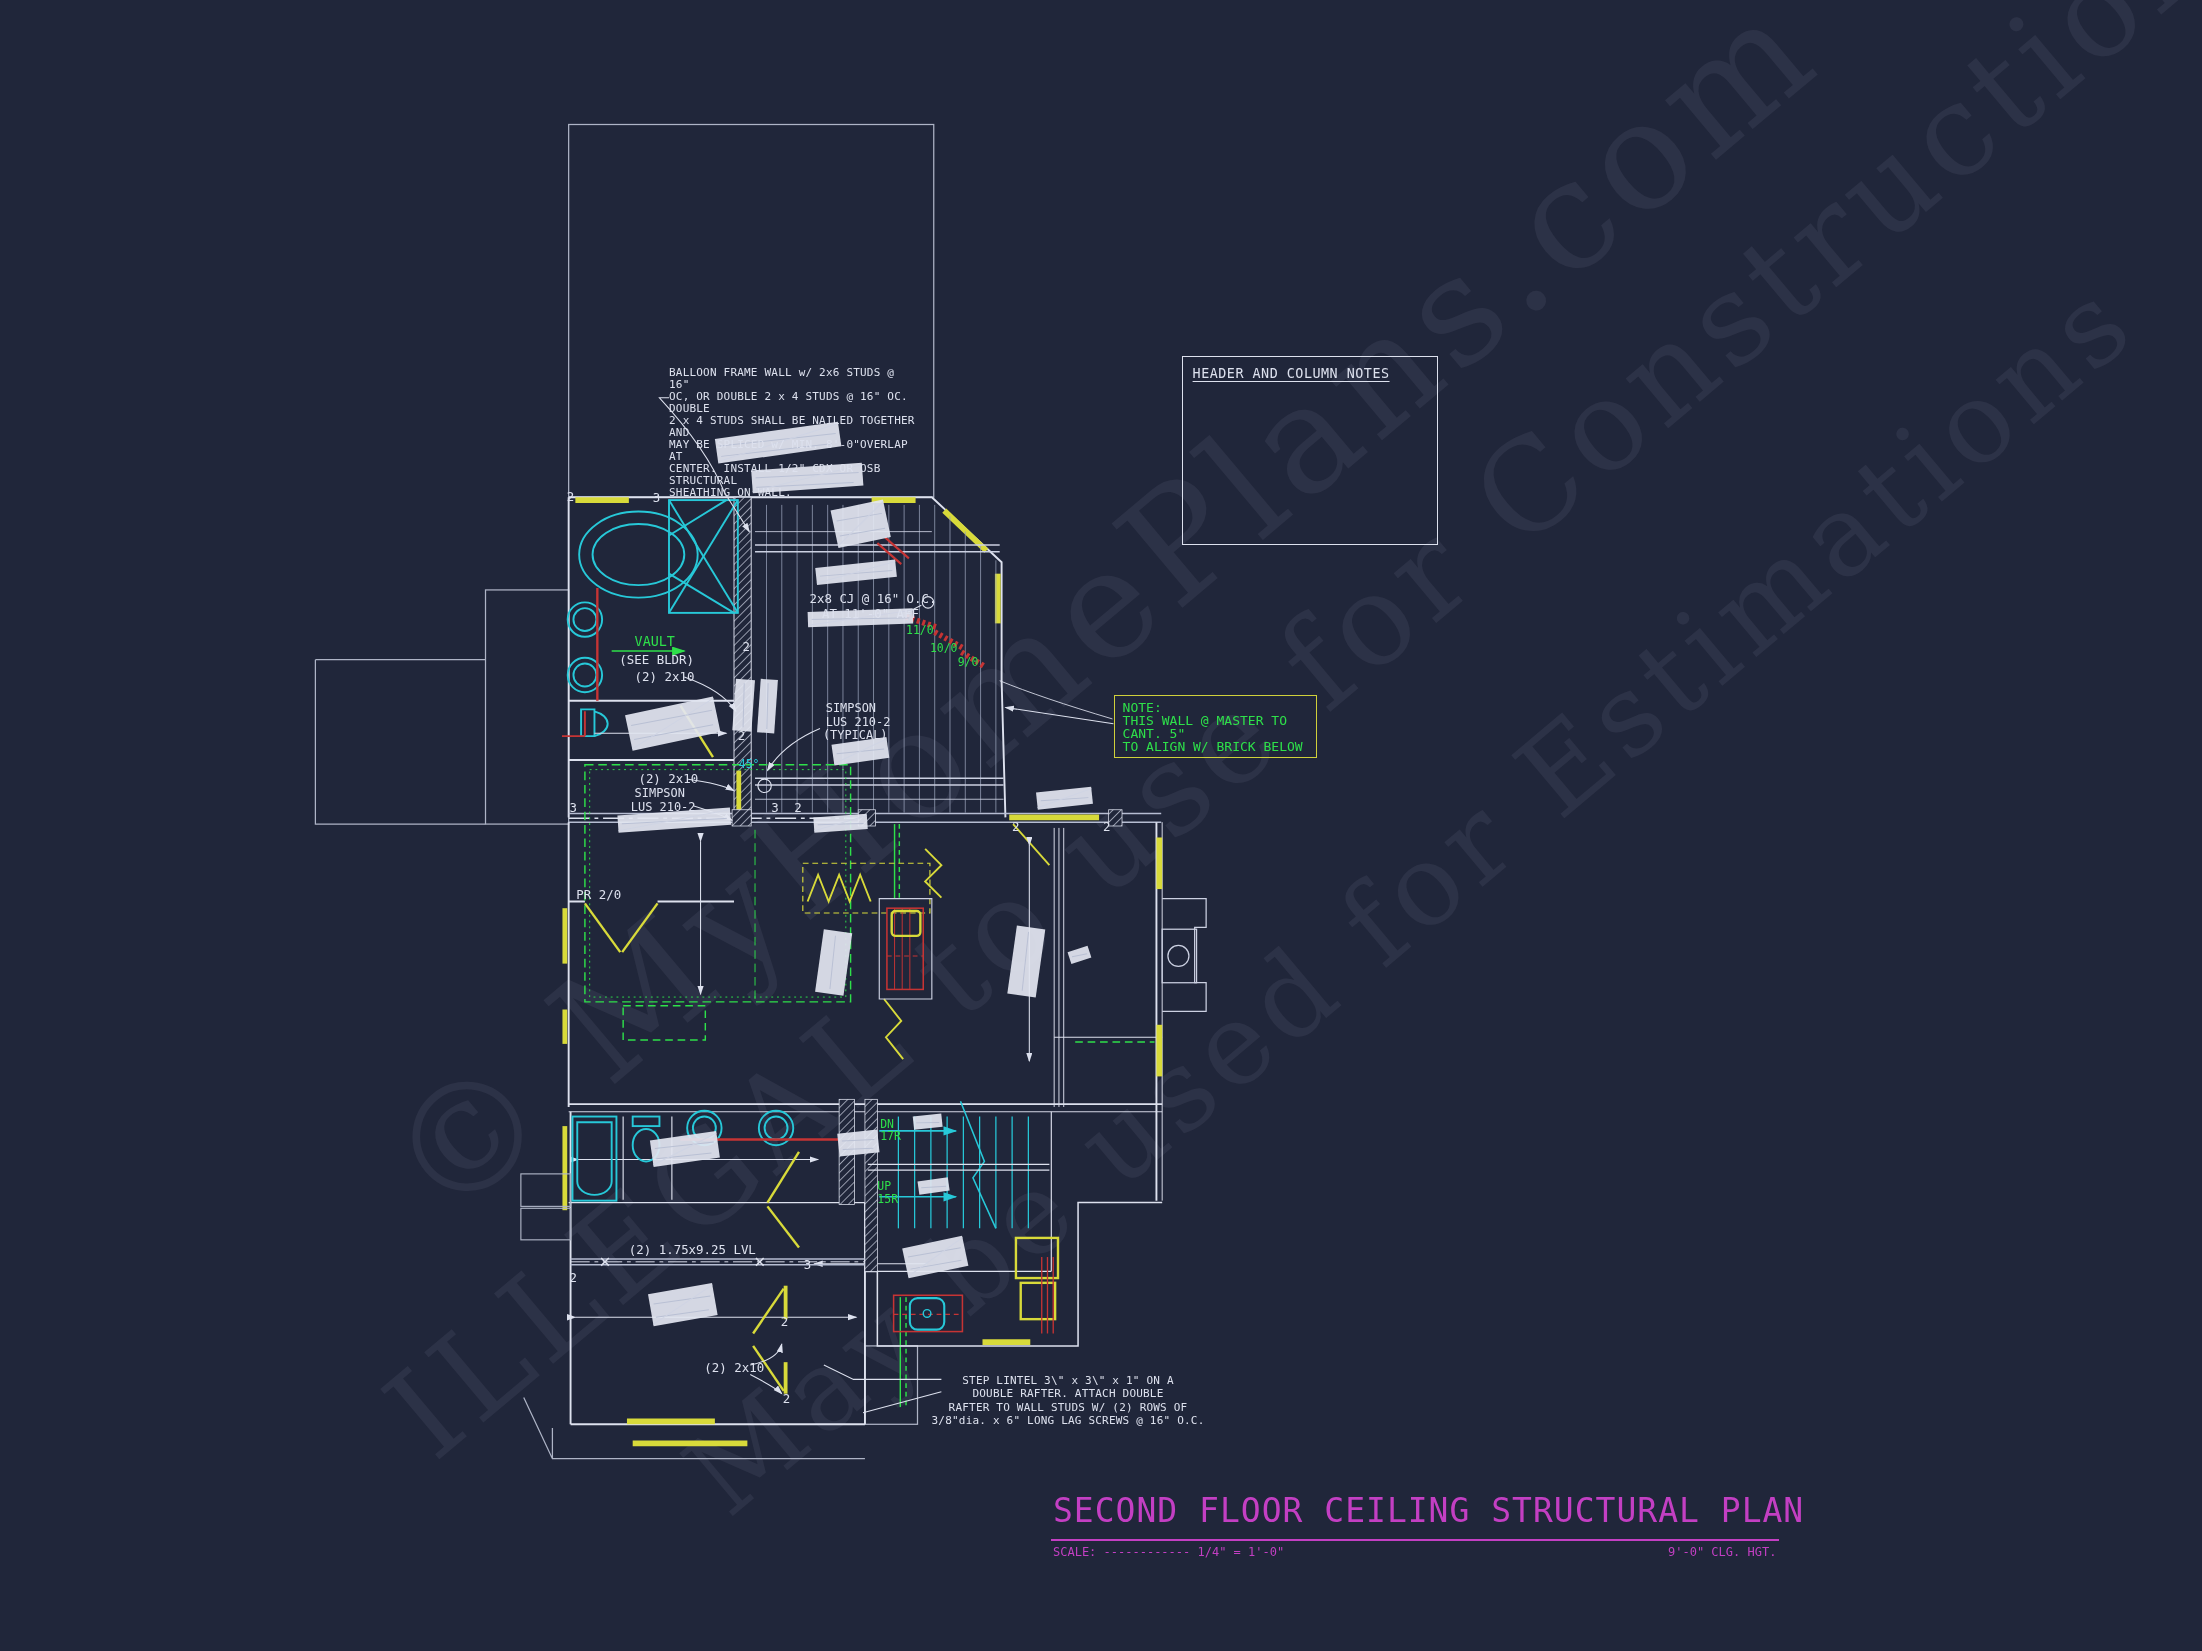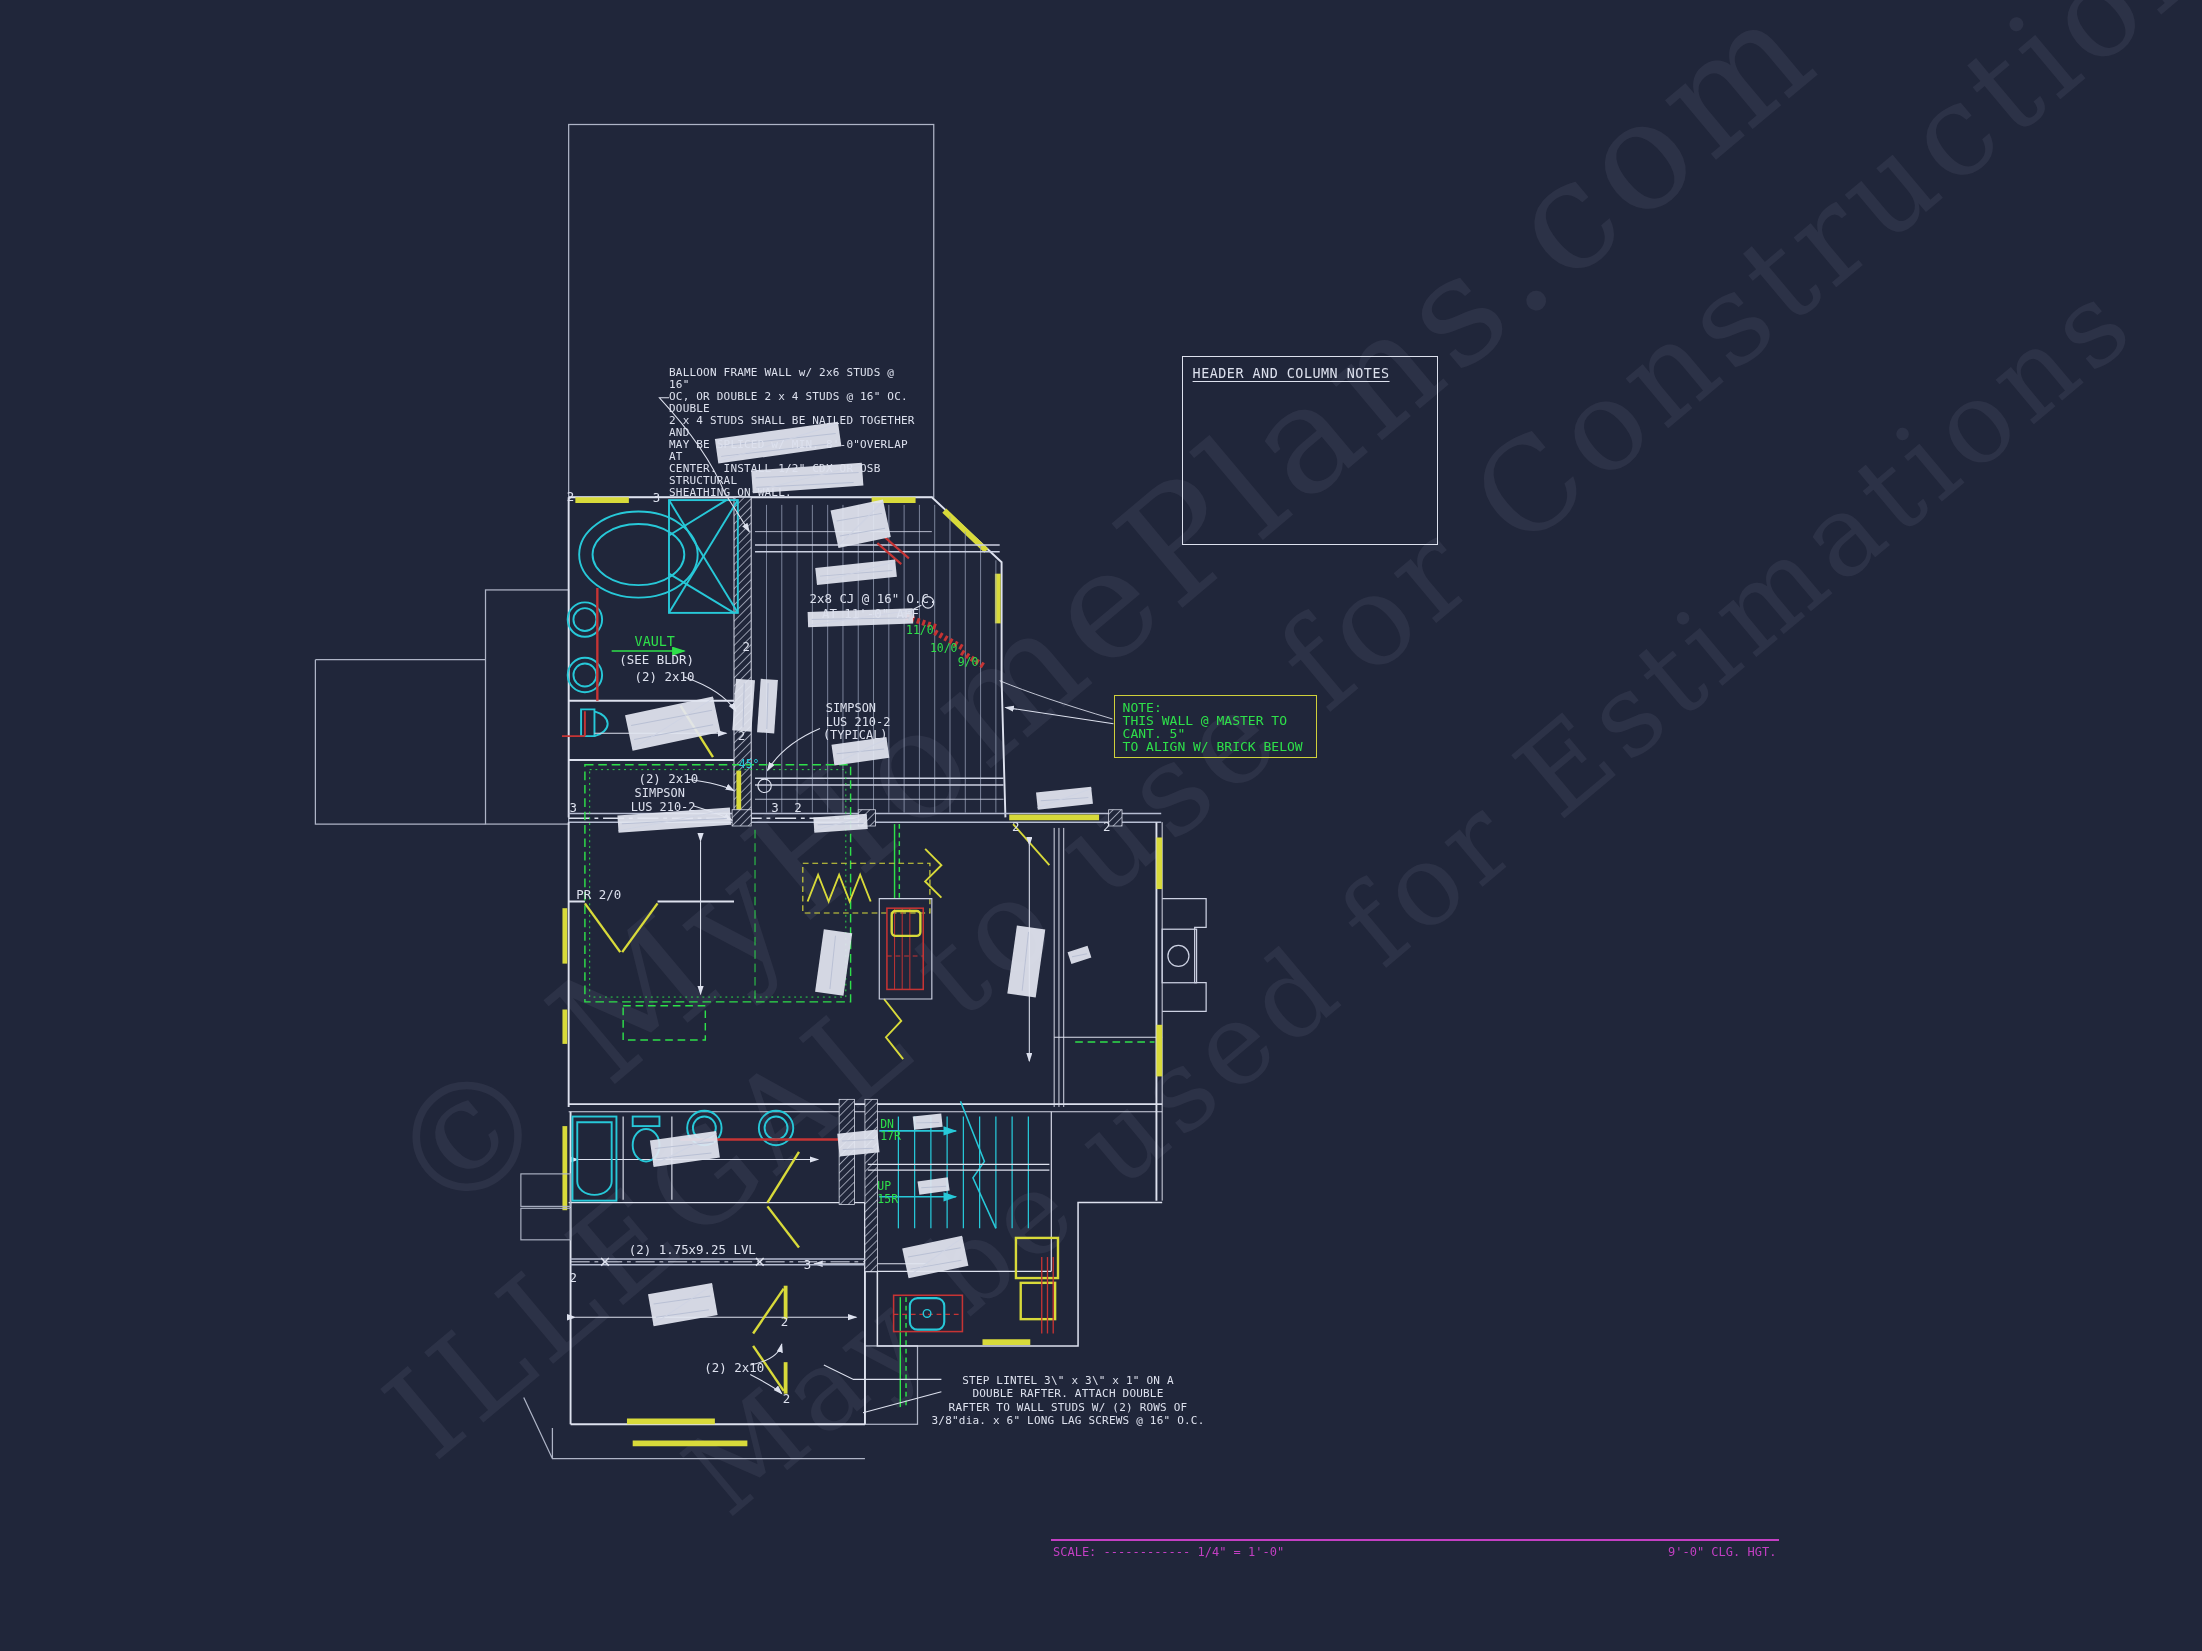--- a/index.html
+++ b/index.html
@@ -464,18 +464,19 @@
 
   <div class="gnote">NOTE:
 THIS WALL @ MASTER TO CANT. 5"
 TO ALIGN W/ BRICK BELOW</div>
 
   <div class="note lintel">STEP LINTEL 3\" x 3\" x 1" ON A
 DOUBLE RAFTER.  ATTACH DOUBLE
 RAFTER TO WALL STUDS W/ (2) ROWS OF
 3/8"dia. x 6" LONG LAG SCREWS @ 16" O.C.</div>
 
+  <div class="ptitle">SECOND FLOOR CEILING STRUCTURAL PLAN</div>
   <div class="t-underline"></div>
   <div class="pscale">SCALE: ------------ 1/4" = 1'-0"</div>
   <div class="pclg">9'-0" CLG. HGT.</div>
 
 </div>
 
 
 </body></html>

